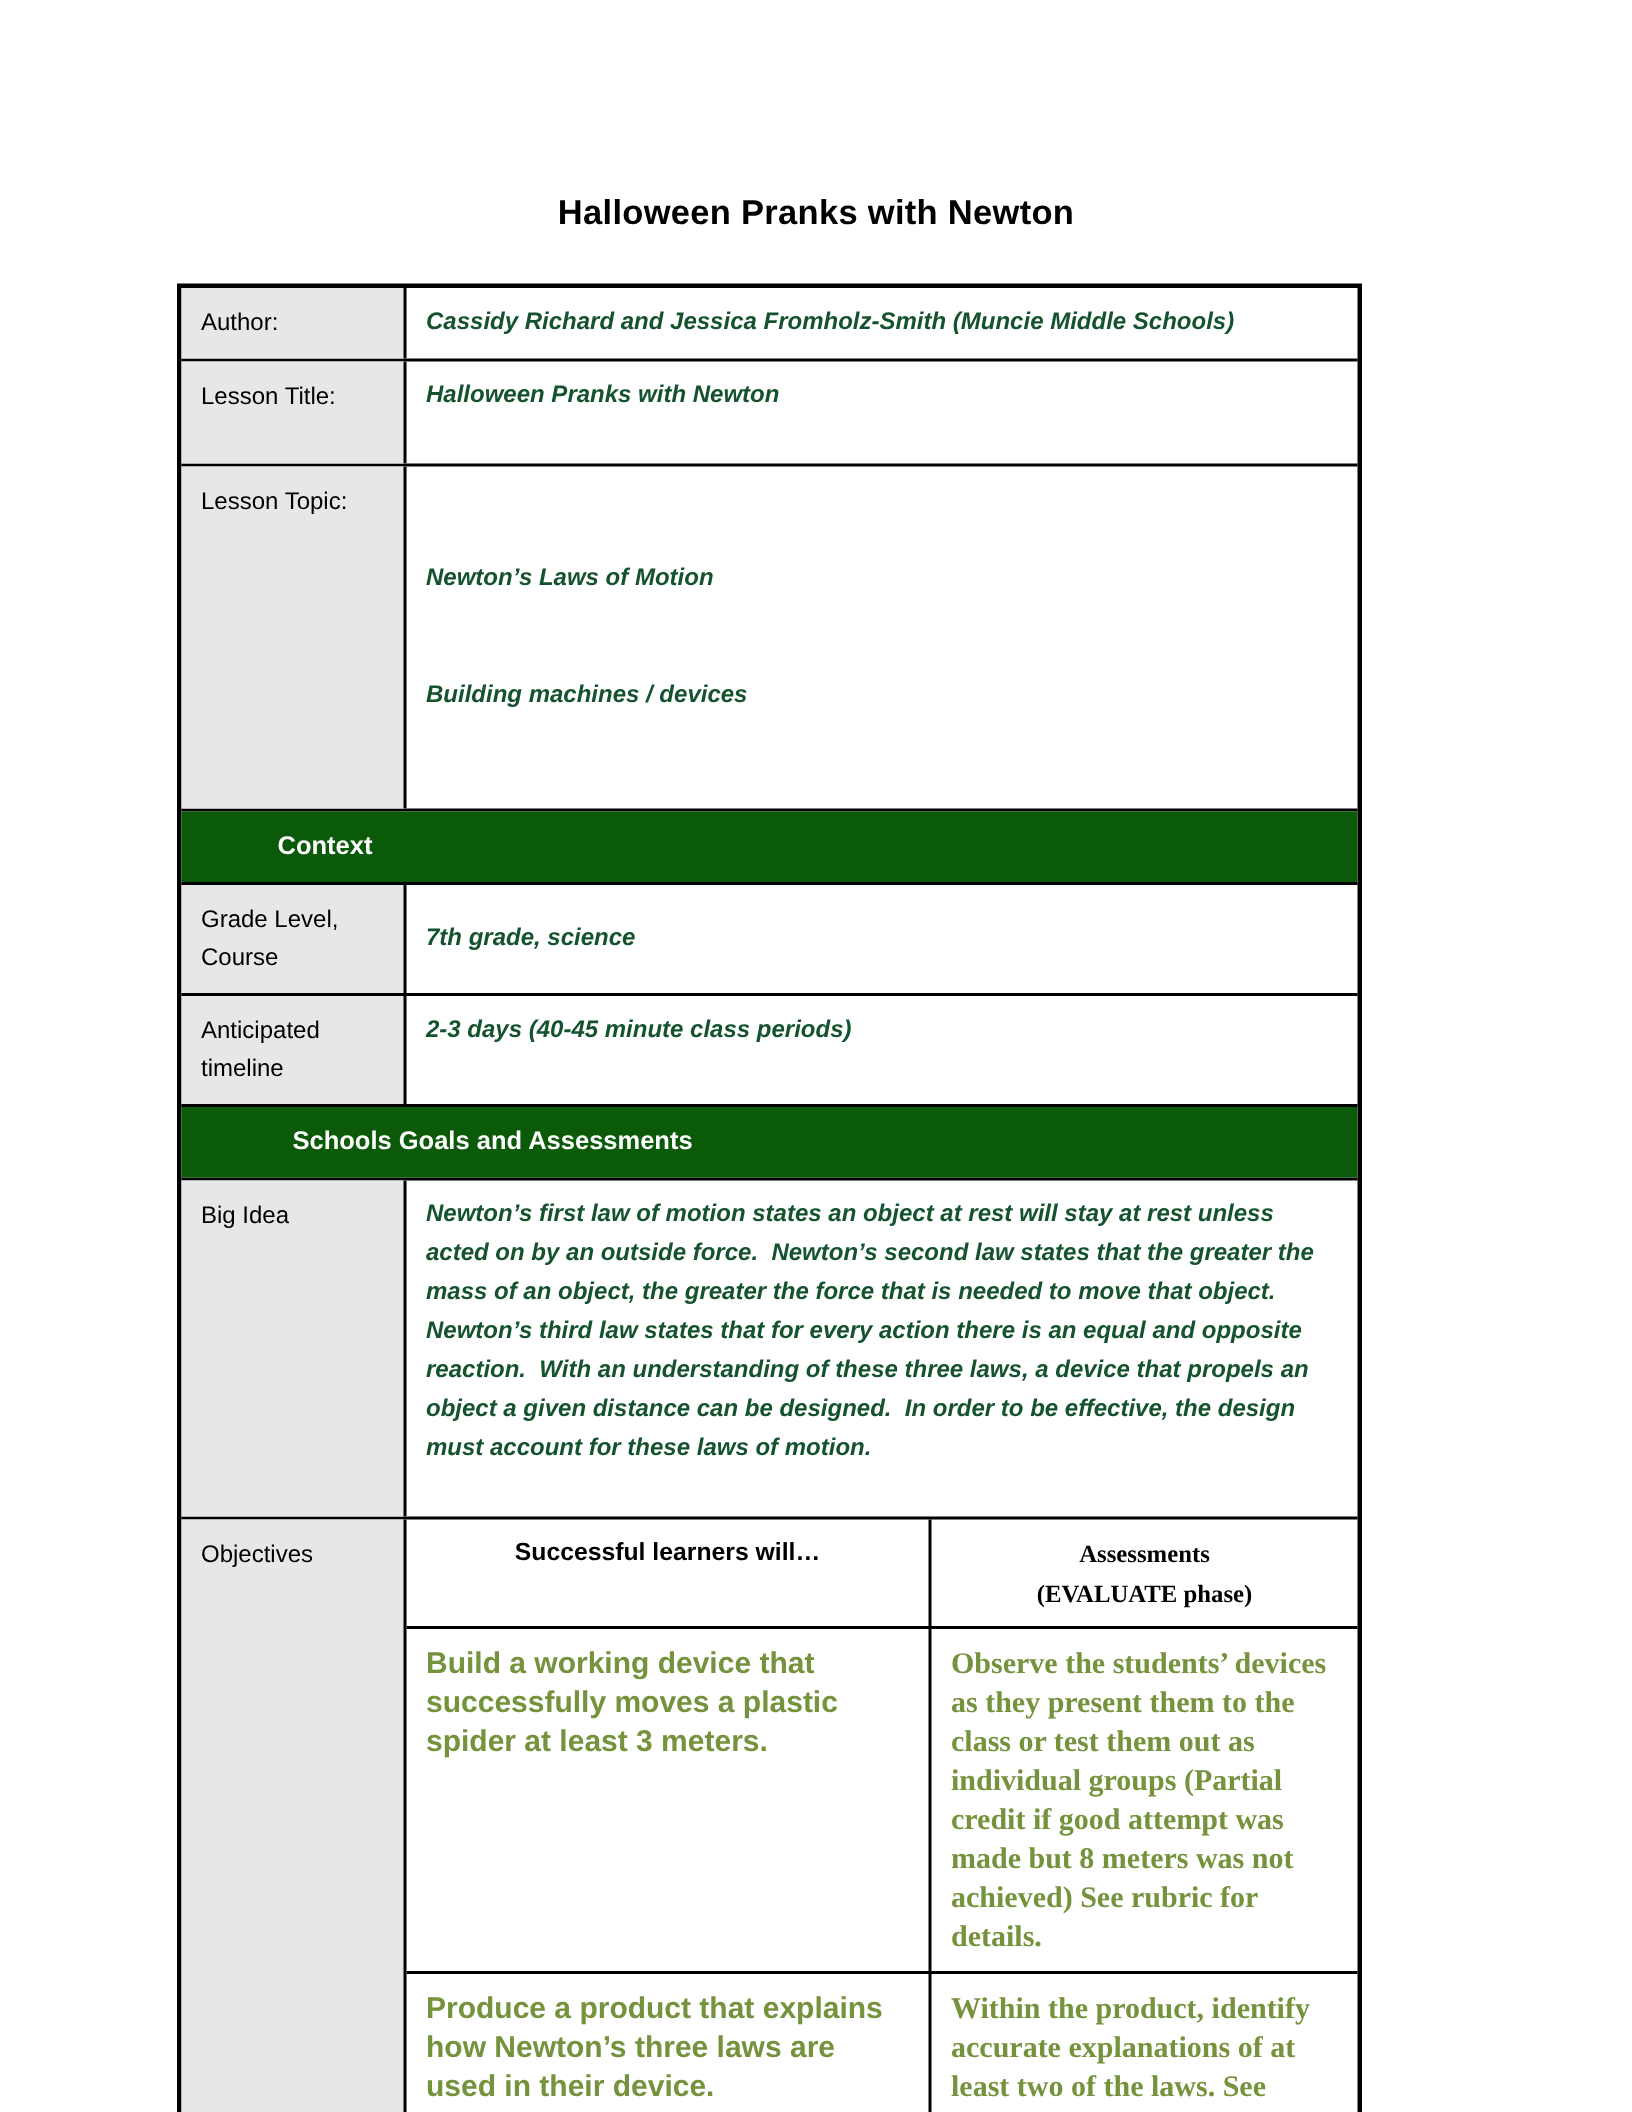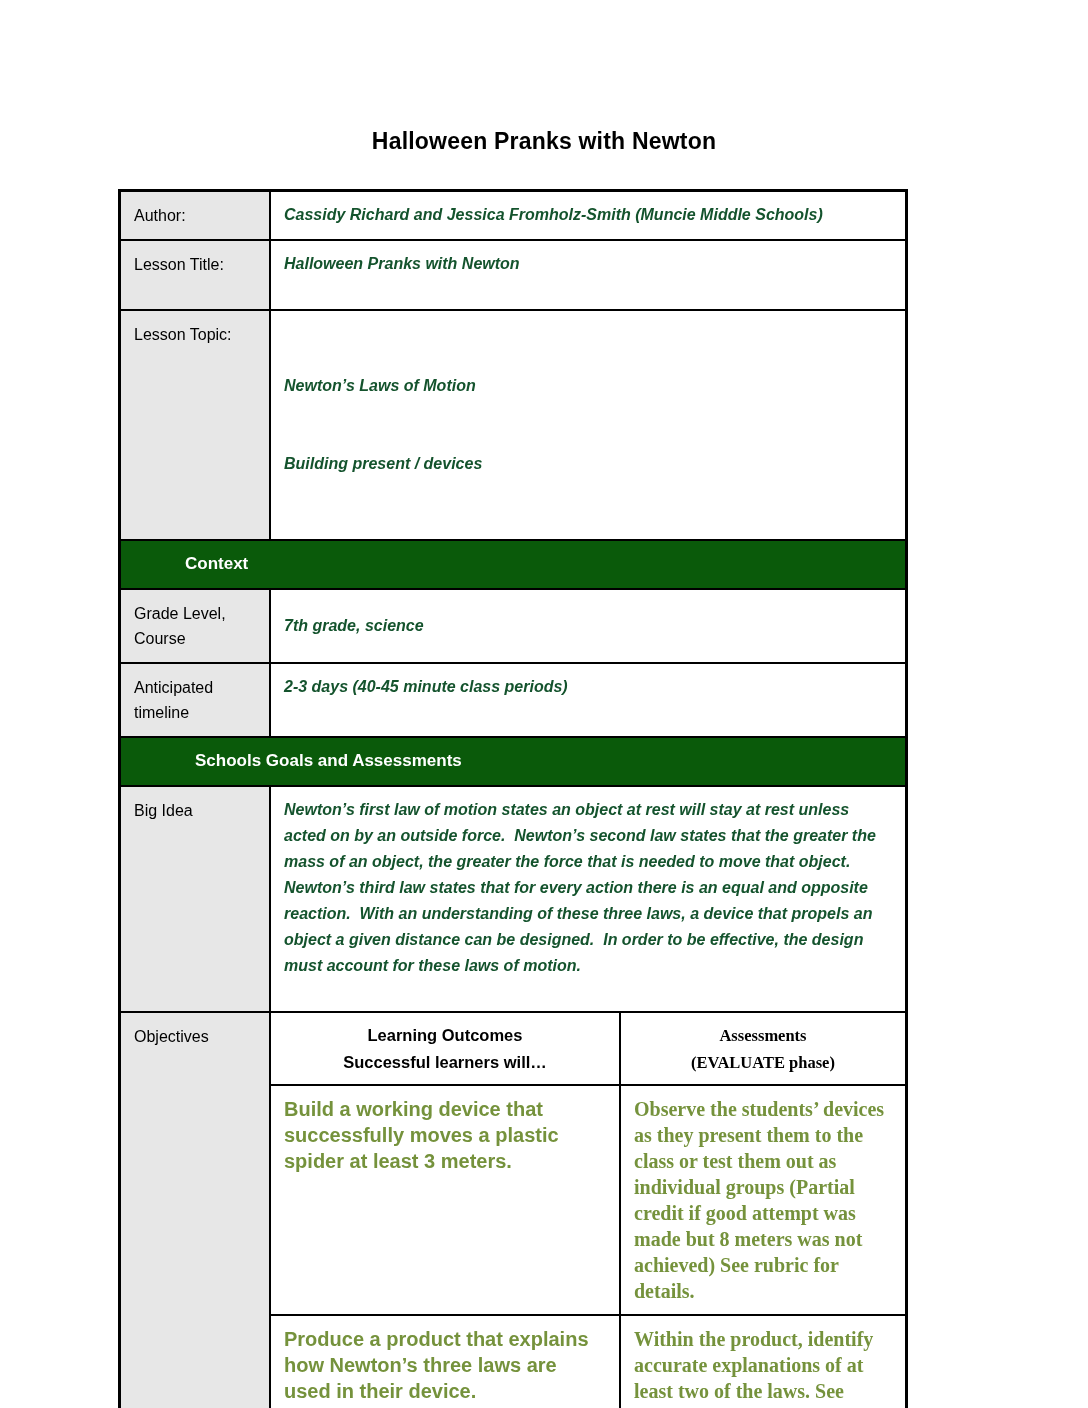--- a/index.html
+++ b/index.html
@@ -142,21 +142,21 @@
 
   <div class="row r-title">
     <div class="lbl-cell">Lesson Title:</div>
     <div class="val-cell green-italic">Halloween Pranks with Newton</div>
   </div>
 
   <div class="row r-topic">
     <div class="lbl-cell">Lesson Topic:</div>
     <div class="val-cell green-italic">
       <div>Newton’s Laws of Motion</div>
-      <div>Building present / devices</div>
+      <div>Building machines / devices</div>
     </div>
   </div>
 
   <div class="row r-context">
     <div class="section-bar">Context</div>
   </div>
 
   <div class="row r-grade">
     <div class="lbl-cell">Grade Level, Course</div>
     <div class="val-cell green-italic">7th grade, science</div>
@@ -175,21 +175,20 @@
     <div class="lbl-cell">Big Idea</div>
     <div class="val-cell green-italic">Newton’s first law of motion states an object at rest will stay at rest unless acted on by an outside force.  Newton’s second law states that the greater the mass of an object, the greater the force that is needed to move that object.  Newton’s third law states that for every action there is an equal and opposite reaction.  With an understanding of these three laws, a device that propels an object a given distance can be designed.  In order to be effective, the design must account for these laws of motion.</div>
   </div>
 
   <div class="row r-objectives">
     <div class="lbl-cell">Objectives</div>
     <div class="val-cell obj-val">
 
       <div class="obj-subrow obj-hdr">
         <div class="obj-col1 hdr-cell">
-          <div>Learning Outcomes</div>
           <div>Successful learners will…</div>
         </div>
         <div class="obj-col2 hdr-cell">
           <div>Assessments</div>
           <div>(EVALUATE phase)</div>
         </div>
       </div>
 
       <div class="obj-subrow obj-body-row1">
         <div class="obj-col1 obj-cell green-upright">Build a working device that successfully moves a plastic spider at least 3 meters.</div>

